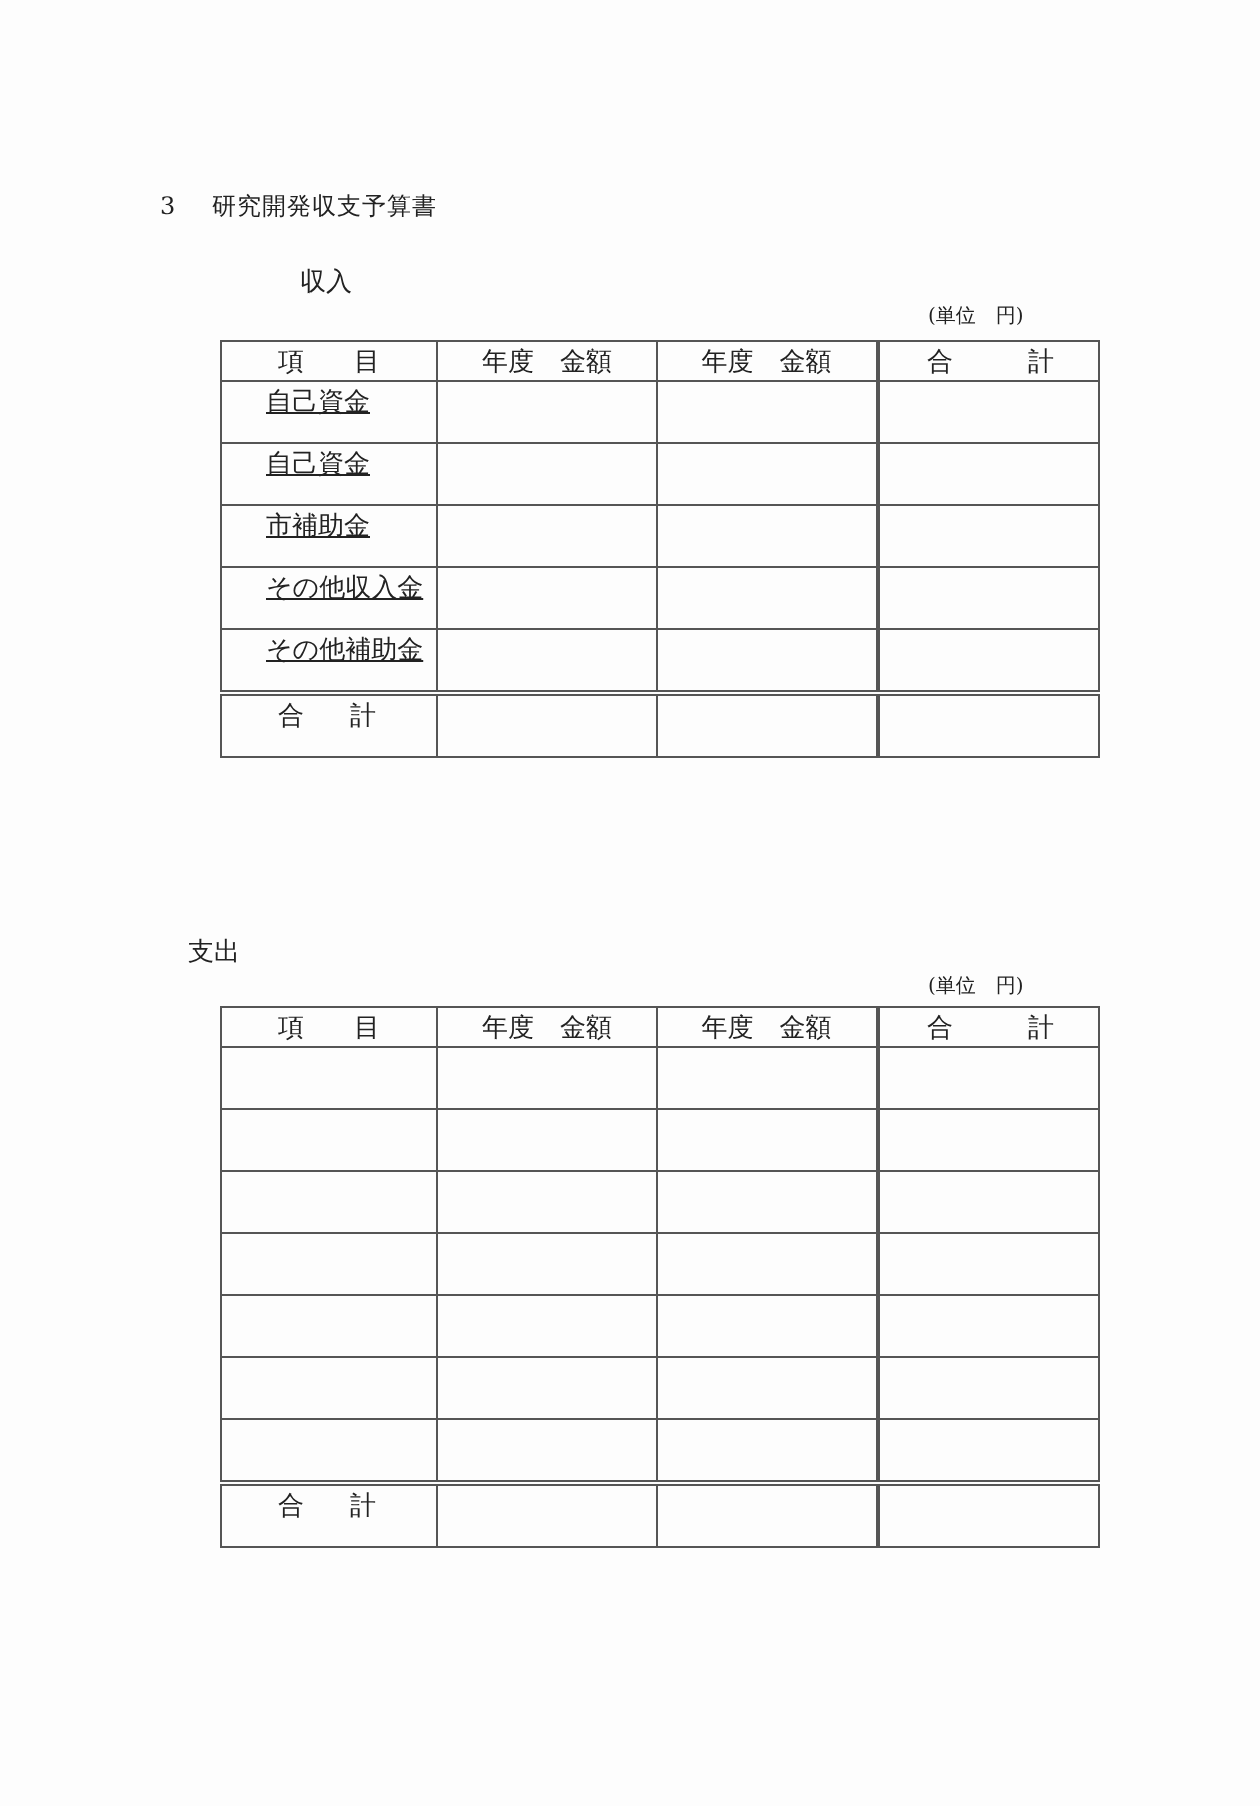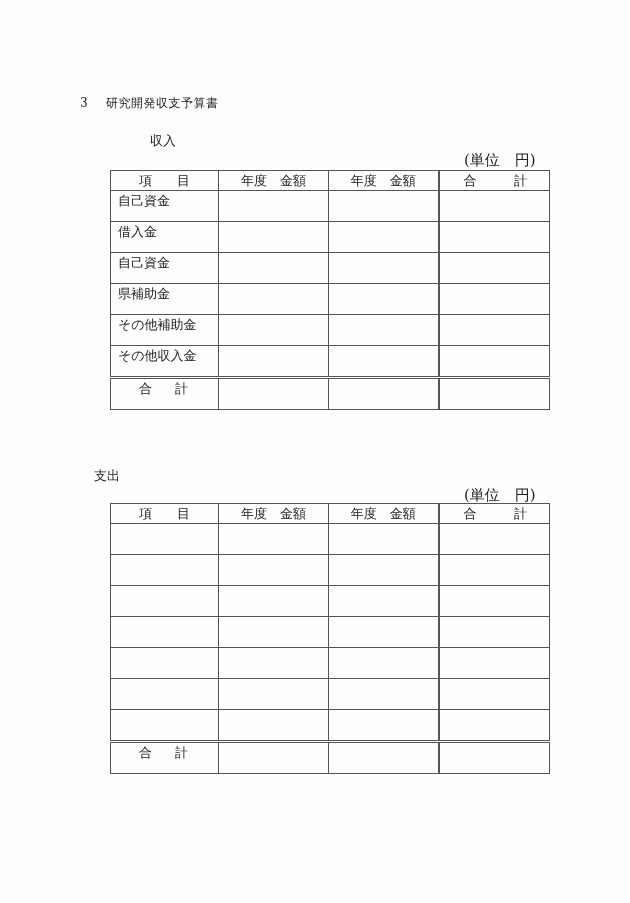--- a/index.html
+++ b/index.html
@@ -2,27 +2,27 @@
 <html><head>
 <meta charset="utf-8">
 <style>
   html, body { margin:0; padding:0; background:#fdfdfd; }
   body { width:630px; height:903px; position:relative; overflow:hidden;
          font-family:"DejaVu Serif","Liberation Serif",serif; color:#222; }
   .abs { position:absolute; white-space:nowrap; }
   .title { left:80px; top:95px; font-size:12px; letter-spacing:0.5px; }
   .title .num { display:inline-block; width:26px; }
   .sec { font-size:13px; }
-  .unit { font-size:15px; }
+  .unit { font-size:10px; }
   table.budget { position:absolute; left:110px; width:439px; border-collapse:collapse;
                  table-layout:fixed; font-size:13px; }
   table.budget td, table.budget th { border:1px solid #555; padding:0; font-weight:normal; }
   table.budget th { height:19px; vertical-align:middle; }
   table.budget td { height:29px; vertical-align:top; }
-  table.budget td.lbl { padding-left:7px; padding-top:1px; }
+  table.budget td.lbl { padding-left:22px; padding-top:1px;text-decoration:underline; }
   table.budget .c4 { border-left:2px solid #555; }
   table.budget tr.total td { border-top:3px double #555; }
   .spread { display:flex; justify-content:space-between; }
   .hdr-item { padding:0 28px; }
   .hdr-sum { padding:0 22px 0 24px; }
   .tot-lbl { padding:1px 30px 0 28px !important; }
   .tot-lbl span { display:inline-block; }
 </style>
 </head>
 <body>
@@ -58,45 +58,39 @@
           </div>
         </th>
   </tr>
   <tr>
         <td class="lbl">自己資金</td>
         <td></td>
         <td></td>
         <td class="c4"></td>
       </tr>
   <tr>
-        <td class="lbl">借入金</td>
-        <td></td>
-        <td></td>
-        <td class="c4"></td>
-      </tr>
-  <tr>
         <td class="lbl">自己資金</td>
         <td></td>
         <td></td>
         <td class="c4"></td>
       </tr>
   <tr>
-        <td class="lbl">県補助金</td>
+        <td class="lbl">市補助金</td>
+        <td></td>
+        <td></td>
+        <td class="c4"></td>
+      </tr>
+  <tr>
+        <td class="lbl">その他収入金</td>
         <td></td>
         <td></td>
         <td class="c4"></td>
       </tr>
   <tr>
         <td class="lbl">その他補助金</td>
-        <td></td>
-        <td></td>
-        <td class="c4"></td>
-      </tr>
-  <tr>
-        <td class="lbl">その他収入金</td>
         <td></td>
         <td></td>
         <td class="c4"></td>
       </tr>
   <tr class="total">
     <td class="tot-lbl">
           <div class="spread">
             <span>合</span>
             <span>計</span>
           </div>

